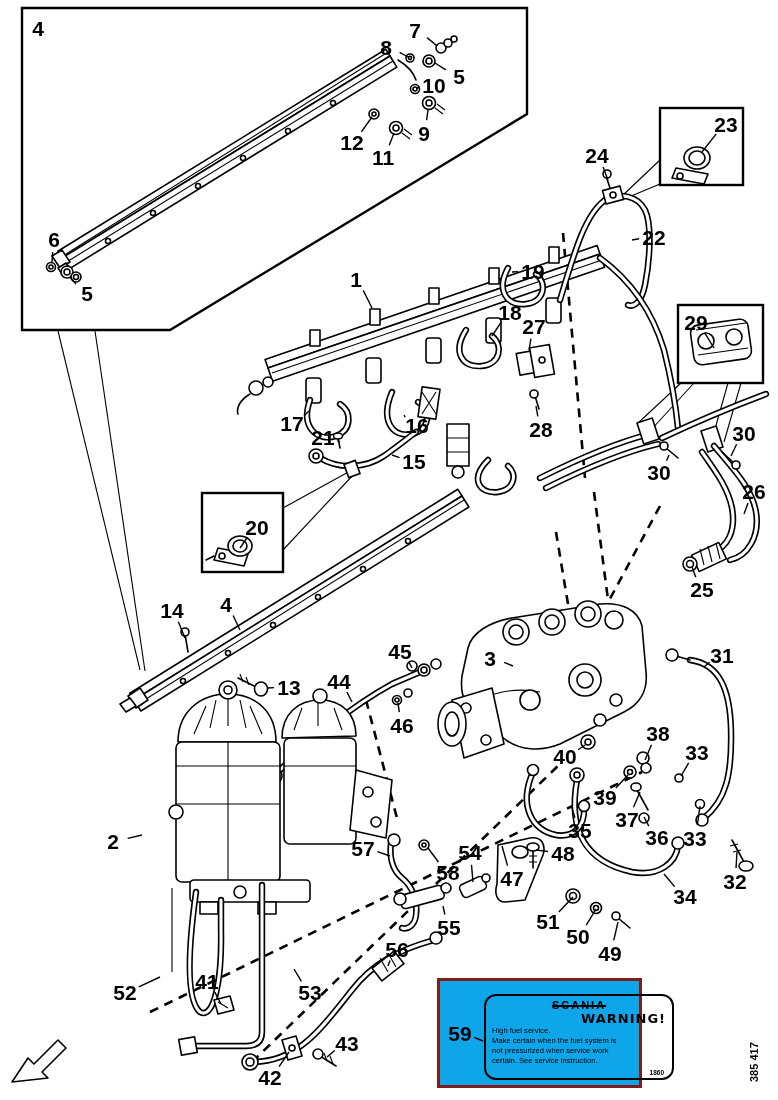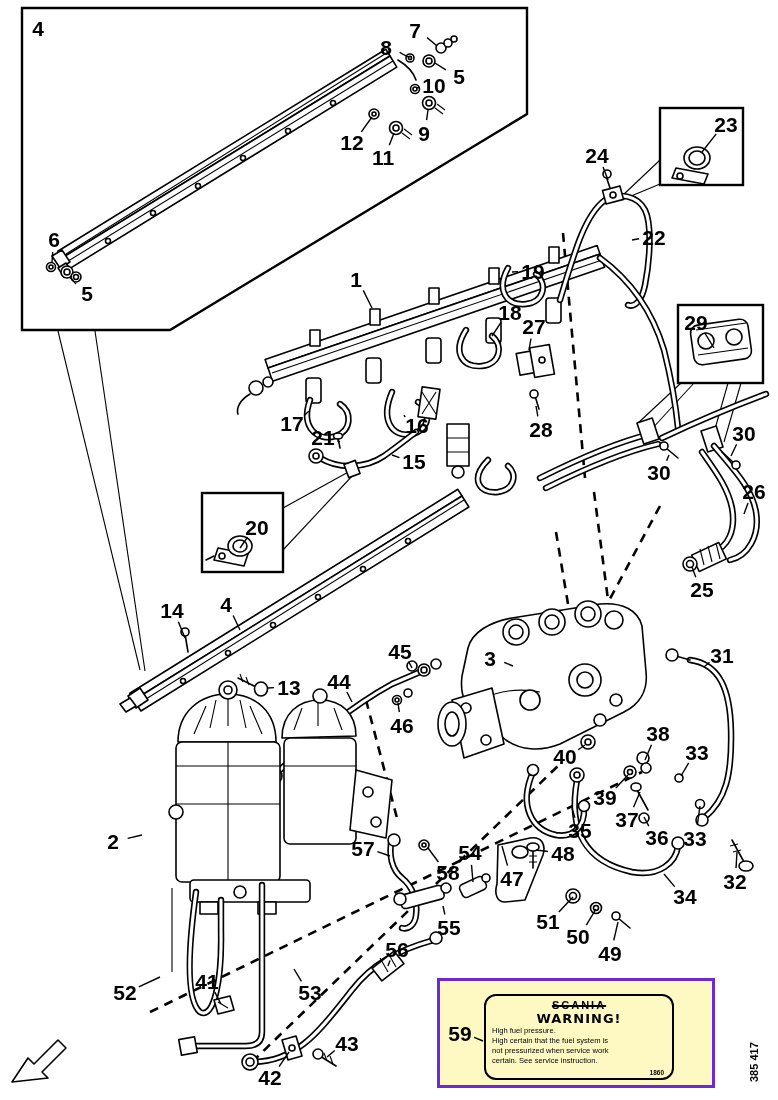--- a/index.html
+++ b/index.html
@@ -9,44 +9,44 @@
   .ln{stroke:#000;stroke-width:1.6;fill:none;stroke-linecap:round;stroke-linejoin:round;}
   .thin{stroke:#000;stroke-width:1.1;fill:none;}
   .p{fill:#fff;stroke:#000;stroke-width:1.6;stroke-linejoin:round;}
   .box{fill:none;stroke:#000;stroke-width:2.4;}
   .dash{stroke:#000;stroke-width:2.6;fill:none;stroke-dasharray:9 7;}
   .tube{stroke:#000;stroke-width:6.4;fill:none;stroke-linecap:round;}
   .tube-in{stroke:#fff;stroke-width:3.1;fill:none;stroke-linecap:round;}
   .callout-text{font-family:"Liberation Sans",sans-serif;font-weight:bold;font-size:21px;fill:#000;}
   .leader{stroke:#000;stroke-width:1.4;}
   
-  #warn-outer{position:absolute;left:437px;top:978px;width:278px;height:110px;
-     border:3px solid #6d28d9;background:#fef9c3;z-index:1;box-sizing:border-box;}
+  #warn-outer{position:absolute;left:437px;top:978px;width:205px;height:110px;
+     border:3px solid #7f1d1d;background:#0ea5e9;z-index:1;box-sizing:border-box;}
   #warn-inner{position:absolute;left:44px;top:13px;width:190px;height:86px;
      border:2px solid #000;border-radius:12px;box-sizing:border-box;padding:3px 6px 2px 6px;}
   .warn-brand{text-align:center;font-weight:bold;font-size:11px;letter-spacing:2px;
      text-decoration:line-through;text-decoration-thickness:2px;}
-  .warn-title{text-align:center;font-weight:bold;font-size:13px;letter-spacing:1px;
+  .warn-title{text-align:right;font-weight:bold;font-size:13px;letter-spacing:1px;
      font-family:"DejaVu Sans",sans-serif;}
   .warn-line{font-size:7.6px;line-height:1.3;white-space:nowrap;}
   .warn-code{position:absolute;right:8px;bottom:2px;font-size:6.5px;font-weight:bold;}
   #draw-num{position:absolute;left:748px;top:1082px;transform:rotate(-90deg);
      transform-origin:0 0;font-size:11px;font-weight:bold;white-space:nowrap;z-index:3;}
 </style>
 </head>
 <body>
 
 <div id="stage">
 
   <div id="warn-outer">
     <div id="warn-inner">
       <div class="warn-brand">SCANIA</div>
       <div class="warn-title">WARNING!</div>
-      <div class="warn-line">High fuel pressure.</div>
-      <div class="warn-line">High certain that the fuel system is</div>
+      <div class="warn-line">High fuel service.</div>
+      <div class="warn-line">Make certain when the fuel system is</div>
       <div class="warn-line">not pressurized when service work</div>
       <div class="warn-line">certain. See service instruction.</div>
       <div class="warn-code">1860</div>
     </div>
   </div>
 
   <div id="draw-num">385 417</div>
 
   <svg width="778" height="1100" viewBox="0 0 778 1100">
 

